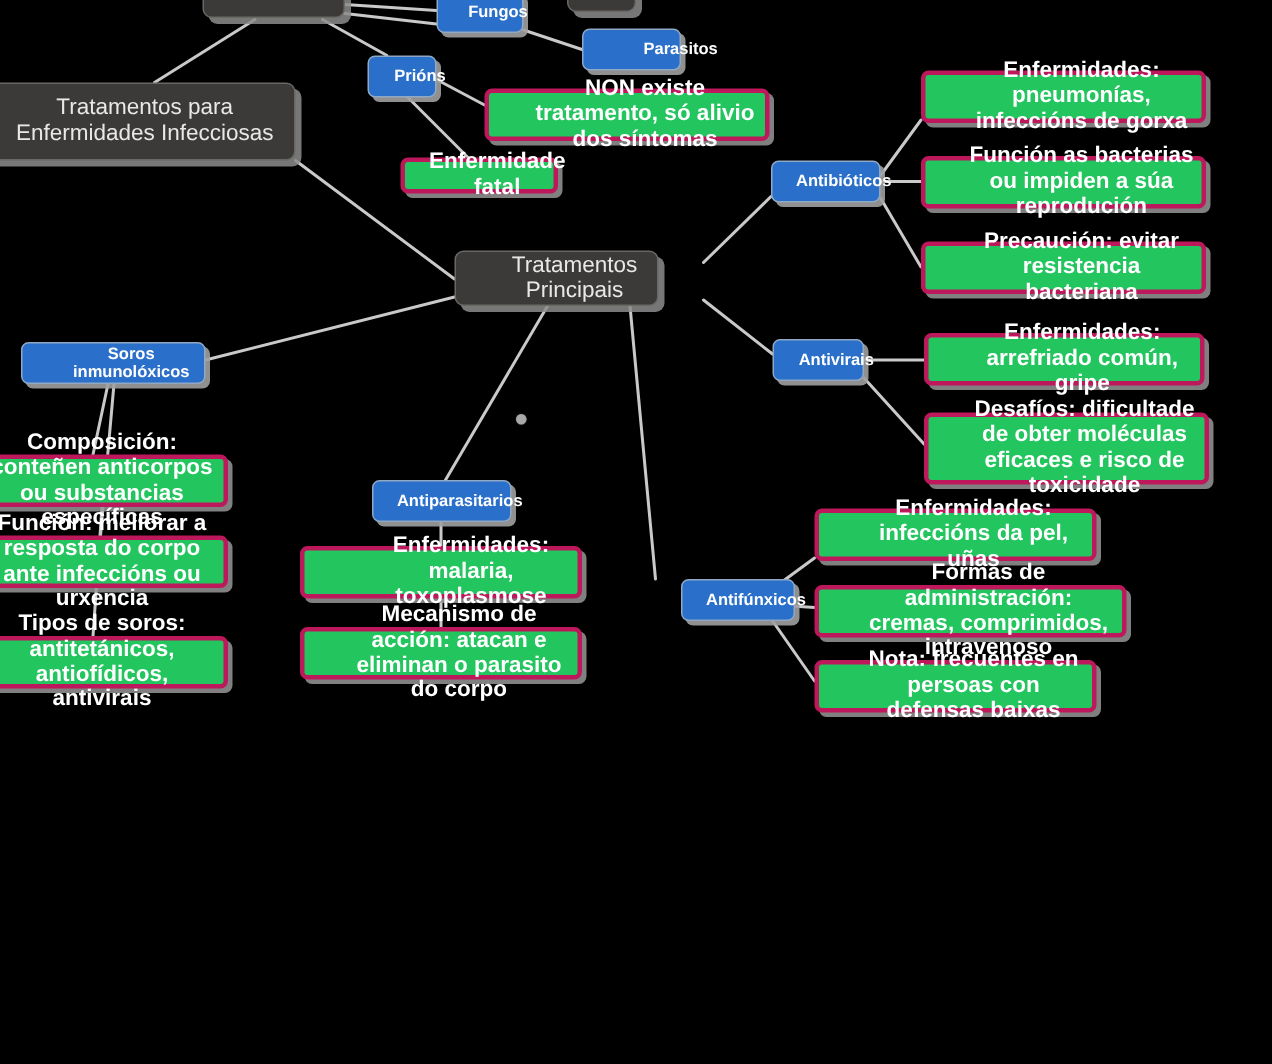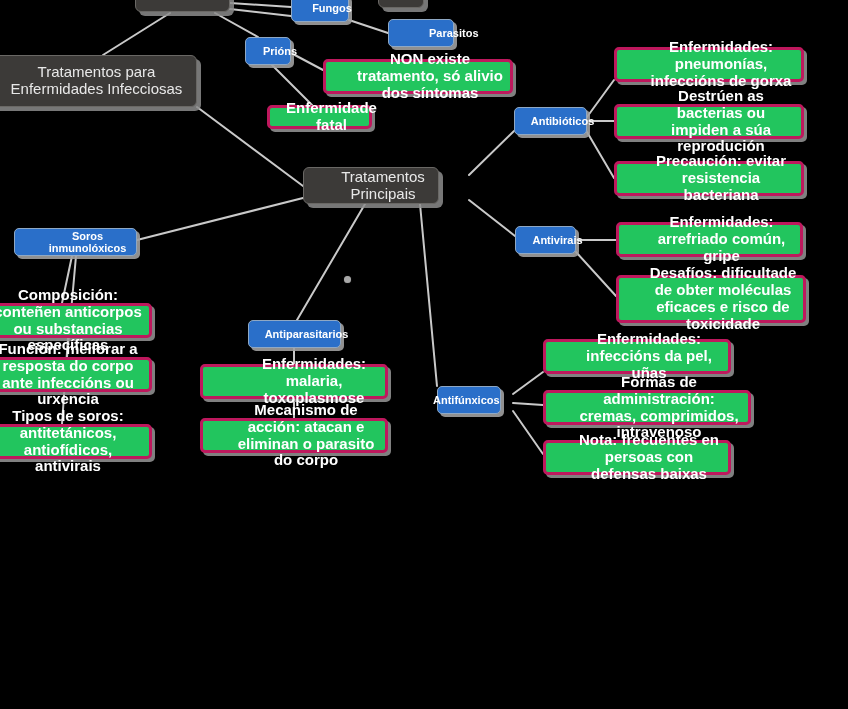--- a/index.html
+++ b/index.html
@@ -96,37 +96,37 @@
     <span>Tratamentos Principais</span>
   </div>
 
   <div class="node n-cat" style="left: 514px; top: 107px; width: 73px; height: 28px;">
     <span>Antibióticos</span>
   </div>
   <div class="node n-leaf" style="left: 614px; top: 47px; width: 190px; height: 35px;">
     <span>Enfermidades: pneumonías, infeccións de gorxa</span>
   </div>
   <div class="node n-leaf" style="left: 614px; top: 104px; width: 190px; height: 35px;">
-    <span>Destrúen as bacterias ou impiden a súa reprodución</span>
+    <span>Función as bacterias ou impiden a súa reprodución</span>
   </div>
   <div class="node n-leaf" style="left: 614px; top: 161px; width: 190px; height: 35px;">
     <span>Precaución: evitar resistencia bacteriana</span>
   </div>
 
   <div class="node n-cat" style="left: 515px; top: 226px; width: 61px; height: 28px;">
     <span>Antivirais</span>
   </div>
   <div class="node n-leaf" style="left: 616px; top: 222px; width: 187px; height: 35px;">
     <span>Enfermidades: arrefriado común, gripe</span>
   </div>
   <div class="node n-leaf" style="left: 616px; top: 275px; width: 190px; height: 48px;">
     <span>Desafíos: dificultade de obter moléculas eficaces e risco de toxicidade</span>
   </div>
 
-  <div class="node n-cat" style="left: 437px; top: 386px; width: 64px; height: 28px; justify-content: flex-end;">
+  <div class="node n-cat" style="left: 454px; top: 386px; width: 76px; height: 28px;">
     <span>Antifúnxicos</span>
   </div>
   <div class="node n-leaf" style="left: 543px; top: 339px; width: 188px; height: 35px;">
     <span>Enfermidades: infeccións da pel, uñas</span>
   </div>
   <div class="node n-leaf" style="left: 543px; top: 390px; width: 208px; height: 35px;">
     <span>Formas de administración: cremas, comprimidos, intravenoso</span>
   </div>
   <div class="node n-leaf" style="left: 543px; top: 440px; width: 188px; height: 35px;">
     <span>Nota: frecuentes en persoas con defensas baixas</span>

